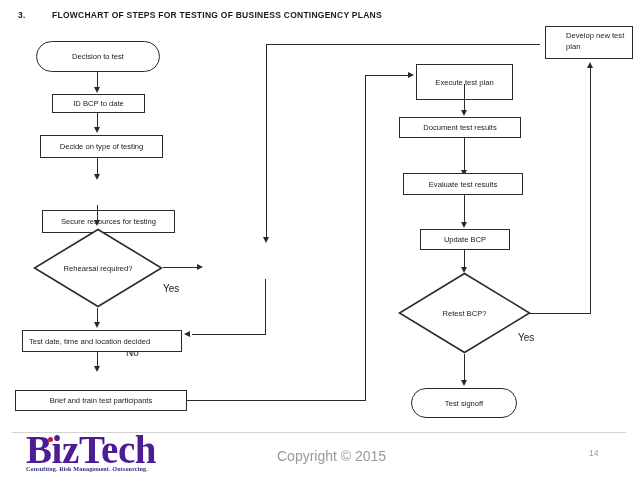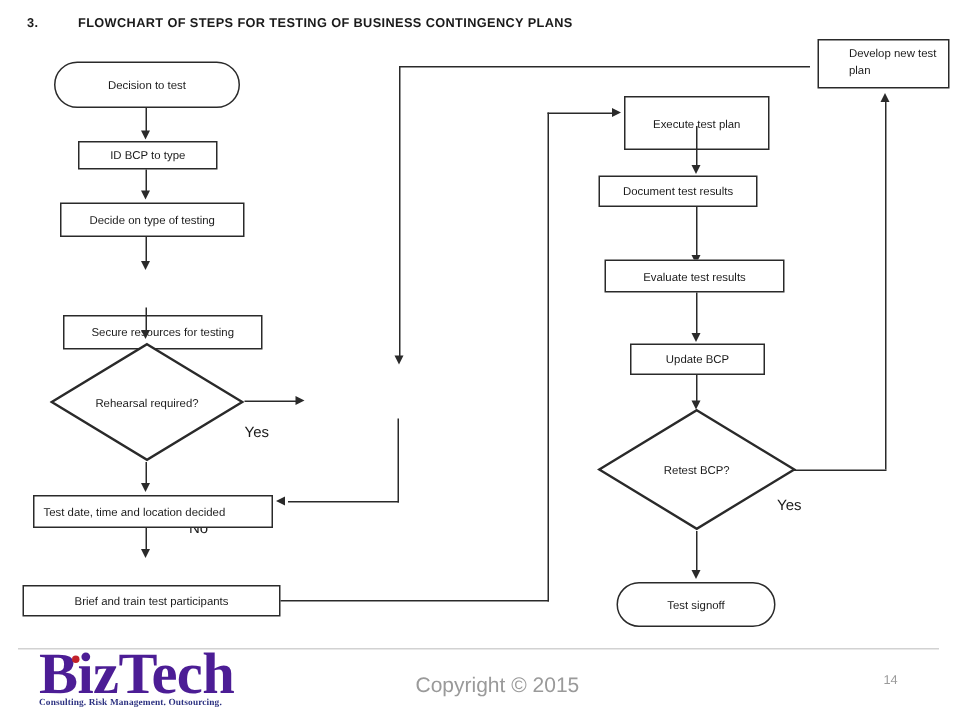--- a/index.html
+++ b/index.html
@@ -54,21 +54,21 @@
 
 <div id="slide">
 
   <div class="hd-num">3.</div>
   <div class="hd-title">FLOWCHART OF STEPS FOR TESTING OF BUSINESS CONTINGENCY PLANS</div>
 
   <div class="node term" style="left:36px;top:41px;width:124px;height:31px;">Decision to test</div>
   <div class="ln v" style="left:97px;top:72px;height:16px;"></div>
   <div class="arw down" style="left:94px;top:87px;"></div>
 
-  <div class="node" style="left:52px;top:94px;width:93px;height:19px;">ID BCP to type</div>
+  <div class="node" style="left:52px;top:94px;width:93px;height:19px;">ID BCP to date</div>
   <div class="ln v" style="left:97px;top:113px;height:15px;"></div>
   <div class="arw down" style="left:94px;top:127px;"></div>
 
   <div class="node" style="left:40px;top:135px;width:123px;height:23px;">Decide on type of testing</div>
   <div class="ln v" style="left:97px;top:158px;height:17px;"></div>
   <div class="arw down" style="left:94px;top:174px;"></div>
 
   <div class="node" style="left:42px;top:182px;width:133px;height:23px;margin-top:28px;">Secure resources for testing</div>
   <div class="ln v" style="left:97px;top:205px;height:16px;"></div>
   <div class="arw down" style="left:94px;top:220px;"></div>
@@ -105,21 +105,21 @@
   <div class="arw left" style="left:184px;top:331px;"></div>
 
   <div class="ln h" style="left:266px;top:44px;width:274px;"></div>
   <div class="ln v" style="left:266px;top:44px;height:194px;"></div>
   <div class="arw down" style="left:263px;top:237px;"></div>
 
   <div class="node" style="left:416px;top:64px;width:97px;height:36px;">Execute test plan</div>
   <div class="ln v" style="left:464px;top:84px;height:27px;"></div>
   <div class="arw down" style="left:461px;top:110px;"></div>
 
-  <div class="node" style="left:399px;top:117px;width:106px;height:21px;">Document test results</div>
+  <div class="node" style="left:399px;top:117px;width:122px;height:21px;">Document test results</div>
   <div class="ln v" style="left:464px;top:138px;height:33px;"></div>
   <div class="arw down" style="left:461px;top:170px;"></div>
 
   <div class="node" style="left:403px;top:173px;width:120px;height:22px;">Evaluate test results</div>
   <div class="ln v" style="left:464px;top:195px;height:28px;"></div>
   <div class="arw down" style="left:461px;top:222px;"></div>
 
   <div class="node" style="left:420px;top:229px;width:90px;height:21px;">Update BCP</div>
   <div class="ln v" style="left:464px;top:250px;height:18px;"></div>
   <div class="arw down" style="left:461px;top:267px;"></div>

